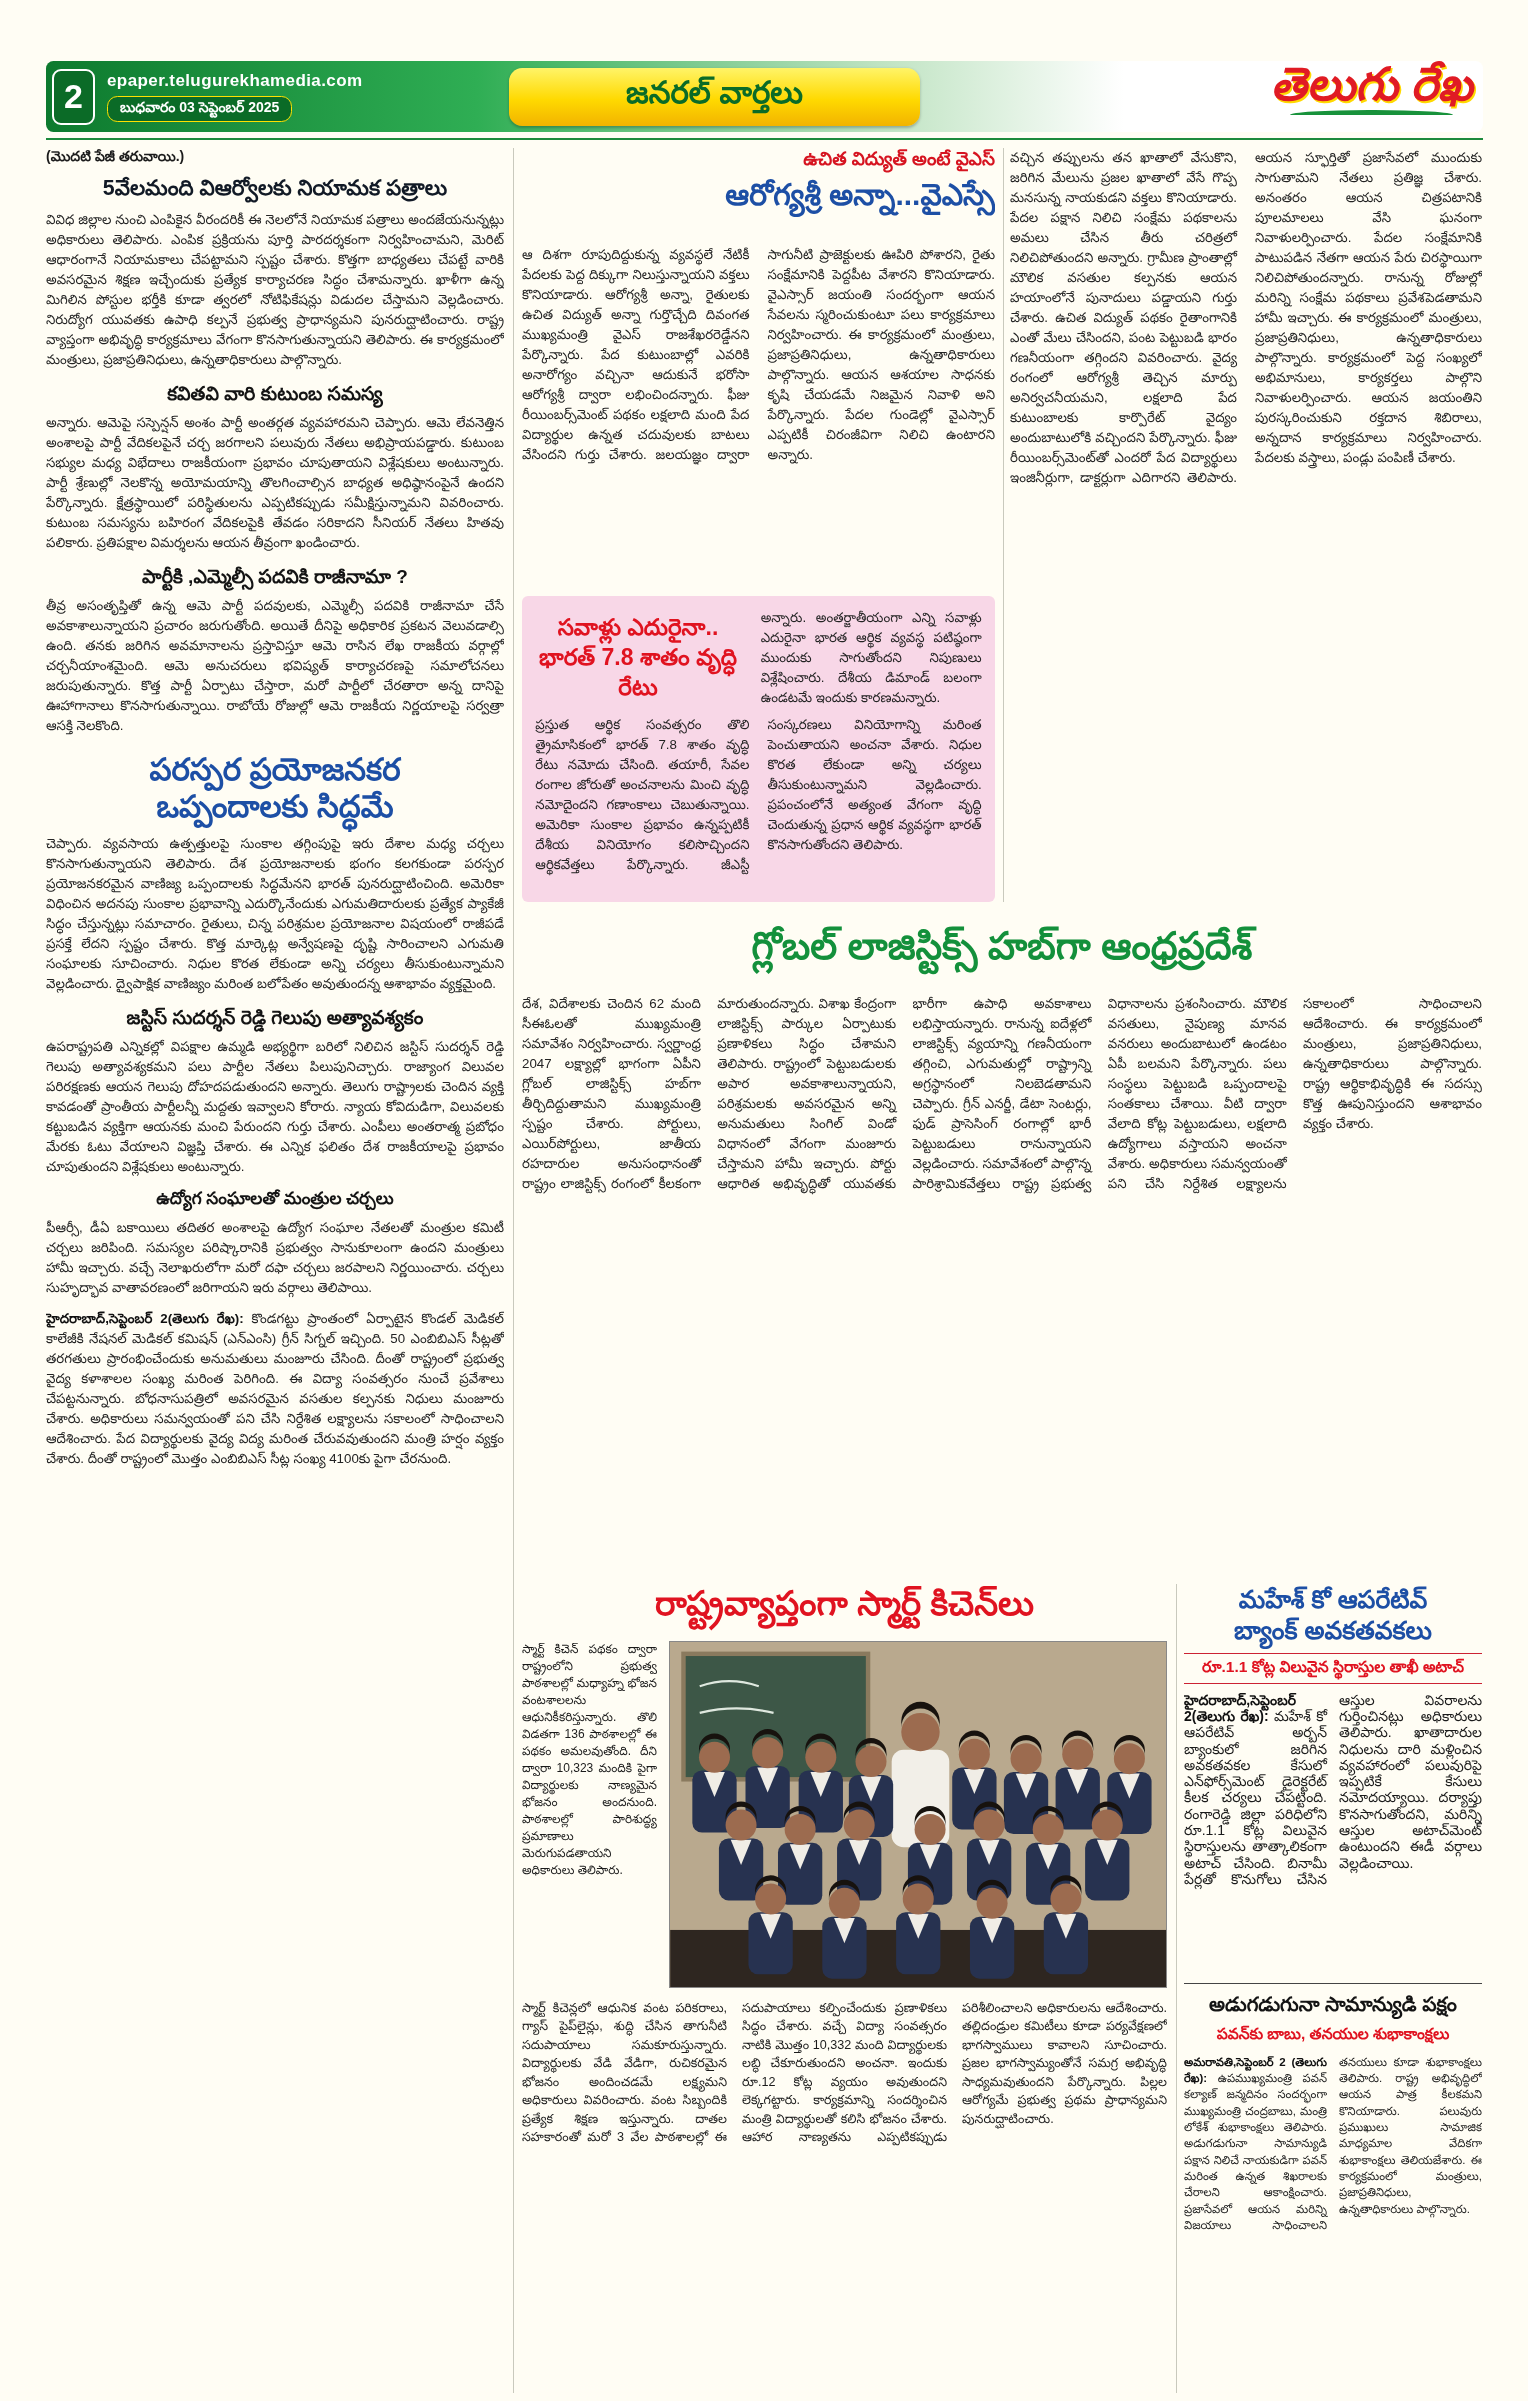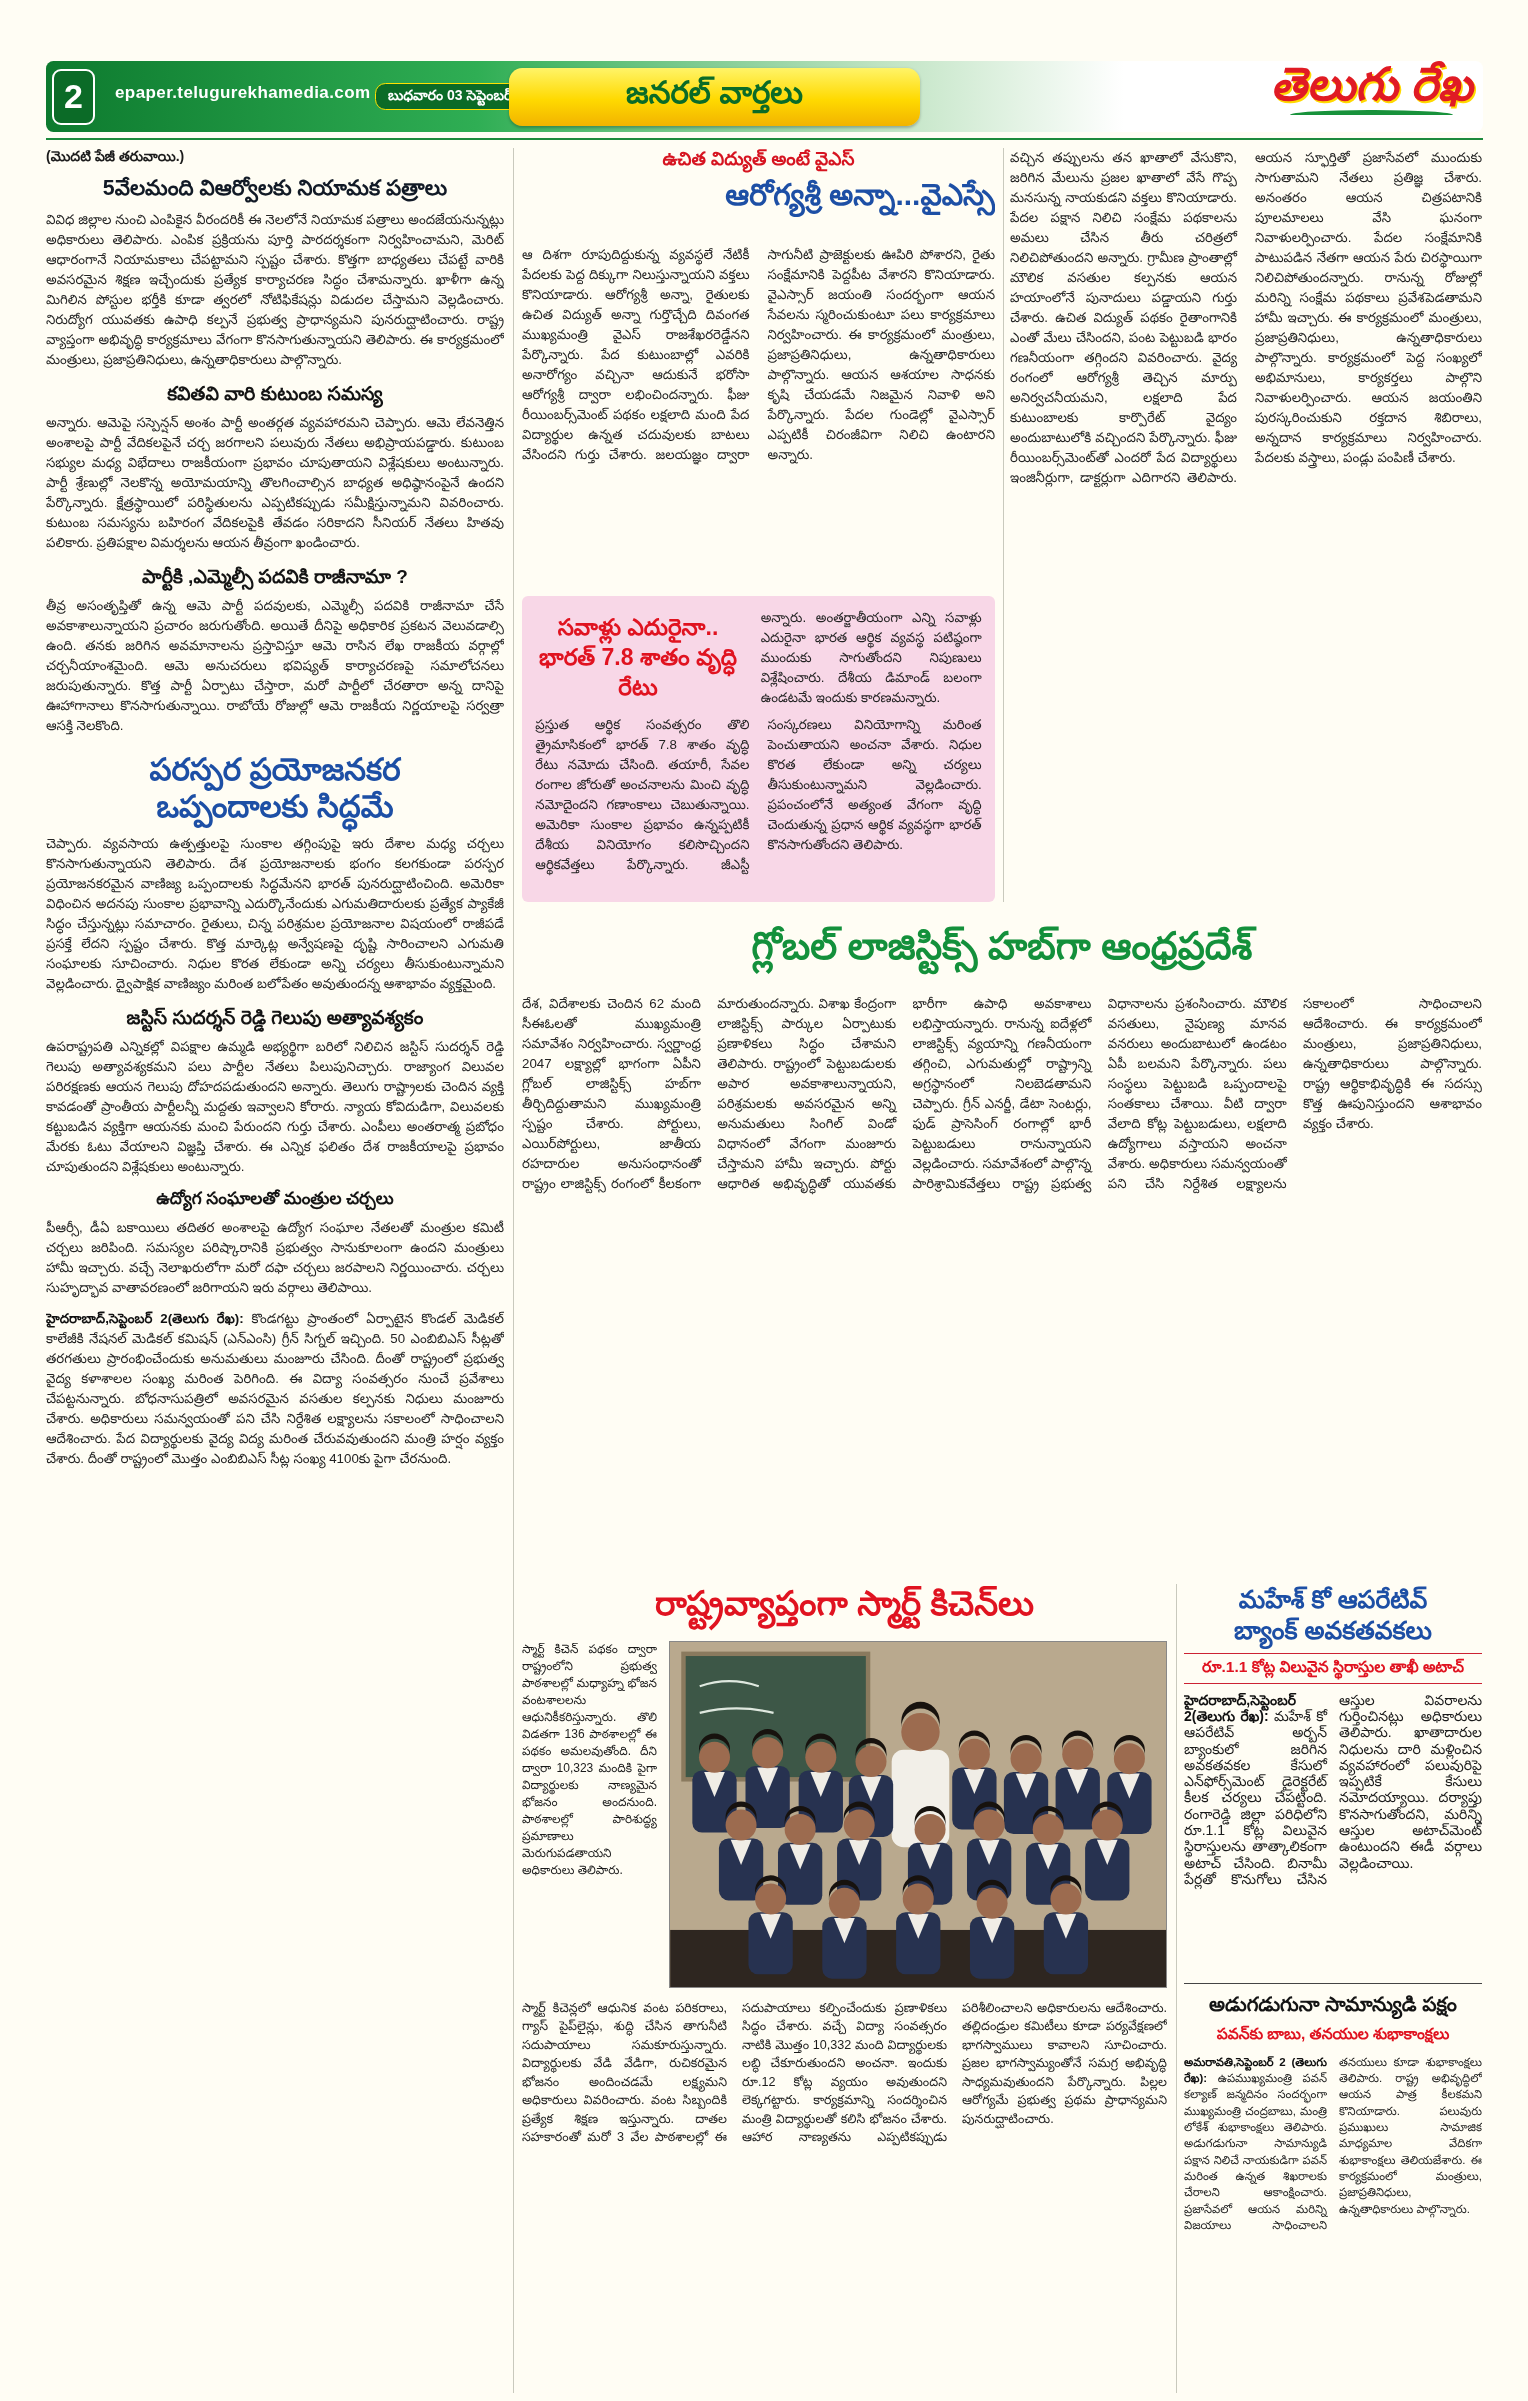--- a/index.html
+++ b/index.html
@@ -5,21 +5,21 @@
   *{box-sizing:border-box;margin:0;padding:0}
   body{margin:0;background:#d8d8d8;font-family:"Liberation Sans","DejaVu Sans",sans-serif}
   .page{position:relative;width:1528px;height:2401px;background:#fffdf4;color:#1b1b1b;overflow:hidden;margin:0 auto}
 
   
   .header{position:absolute;left:46px;top:61px;width:1437px;height:71px;border-radius:7.4px;
           background:linear-gradient(90deg,#0d7a2e 0%,#2fae54 30%,#bfe3c2 58%,#ffffff 75%);
           display:flex;align-items:center}
   .pagenum{width:43px;height:56px;margin-left:6px;border:2.2px solid #fff;border-radius:9px;background:#0b6b27;
            color:#fff;font-size:34px;font-weight:bold;display:flex;align-items:center;justify-content:center;flex:0 0 auto}
-  .hleft{margin-left:20px;display:flex;flex-direction:row;justify-content:center;gap:4.4px}
+  .hleft{margin-left:12px;display:flex;flex-direction:column;justify-content:center;gap:4.4px}
   .site{color:#ffffff;font-weight:bold;font-size:17px;letter-spacing:0.4px;cursor:pointer}
   .date-pill{align-self:flex-start;border:1.5px solid #ffe100;border-radius:10.4px;padding:2.2px 12px;color:#fff;
              font-size:14px;background:#0b6b27;font-weight:bold}
   .section-pill{position:absolute;left:463px;top:6.7px;width:411px;height:58px;border-radius:13.3px;
                 background:linear-gradient(180deg,#fff468 0%,#ffd900 55%,#f2b300 100%);
                 display:flex;align-items:center;justify-content:center;color:#0b6b27;font-weight:bold;font-size:31px;
                 box-shadow:0 1.5px 3px rgba(0,0,0,.25)}
   .masthead{position:absolute;right:10.4px;top:0;height:71px;display:flex;flex-direction:column;align-items:center;}
   .masthead-text{color:#e01b24;font-size:46px;font-weight:bold;font-style:italic;text-shadow:1.5px 1.5px 0 #ffd900;line-height:1}
   .masthead-underline{width:163px;height:5.2px;margin-top:3px;background:#18923b;border-radius:50% 50% 50% 50%/100% 100% 0 0}
@@ -35,21 +35,21 @@
   .cont-note{font-weight:bold;font-size:14px;margin-bottom:7.4px}
   .hl-black{font-size:21.4px;font-weight:bold;color:#121a26;text-align:center;line-height:1.25;margin:6px 0 7.4px}
   .hl-sub{font-size:19px;font-weight:bold;color:#141414;text-align:center;line-height:1.25;margin:12px 0 7.4px}
   .hl-sub-sm{font-size:17px;font-weight:bold;color:#141414;text-align:center;margin:12px 0 6px}
   .hl-blue-xl{font-size:31px;font-weight:bold;color:#1d4fa5;text-align:center;line-height:1.2;margin:15px 0 9px}
   .hl-blue-lg{font-size:27px;font-weight:bold;color:#1d4fa5;text-align:center;line-height:1.25;margin:15px 0 9px}
   article{display:block;margin-bottom:10.4px}
 
   
   .art-ysr{position:absolute;left:522px;top:148px;width:473px;height:442px;overflow:hidden}
-  .kicker-red{font-size:18.5px;font-weight:bold;color:#d61420;text-align:center;margin-bottom:4.4px}
+  .kicker-red{font-size:18.5px;font-weight:bold;color:#d61420;text-align:right;margin-bottom:4.4px}
   .hl-ysr{font-size:30px;font-weight:bold;color:#1d4fa5;text-align:right;margin-bottom:26px}
   .cols-2{column-count:2;column-gap:18px}
   .ysr-body{height:347px;overflow:hidden}
 
   
   .box-growth{position:absolute;left:522px;top:596px;width:473px;height:306px;background:#f8d7e7;border-radius:6px;
               padding:12px 13.3px;overflow:hidden}
   .growth-top{display:flex;gap:20px;margin-bottom:7.4px}
   .hl-growth{flex:0 0 46%;font-size:23px;font-weight:bold;color:#e01320;line-height:1.3;text-align:center;align-self:center}
   .growth-lead{flex:1}

